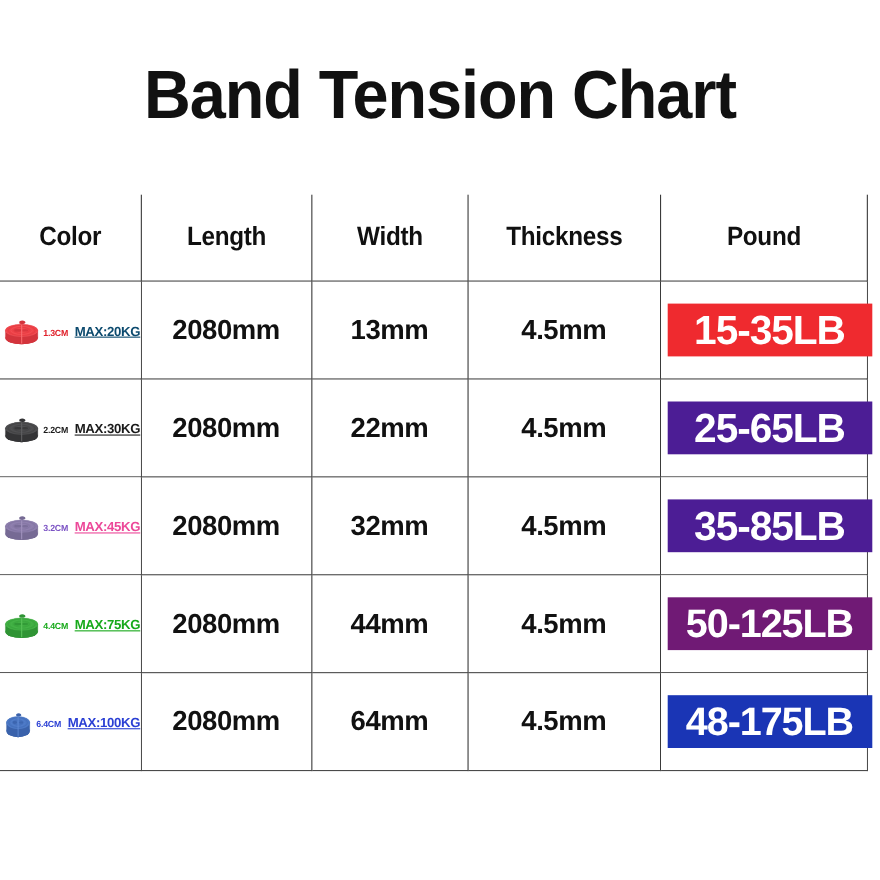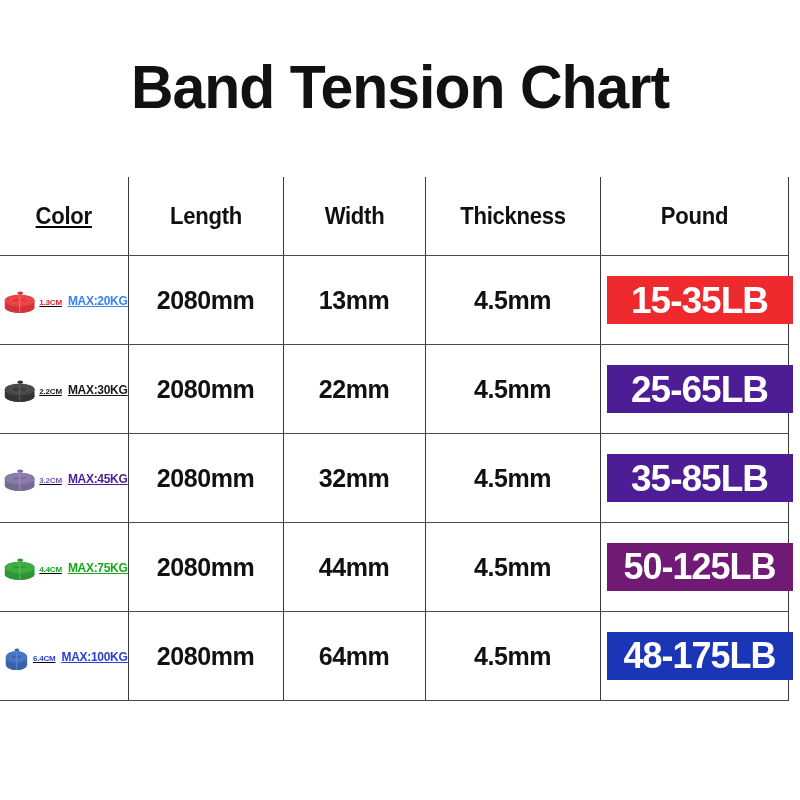--- a/index.html
+++ b/index.html
@@ -31,21 +31,21 @@
     table-layout:fixed;
   }
   .tbl td,.tbl th{
     border-top:1.5px solid #4a4a4a;
     border-bottom:1.5px solid #4a4a4a;
     border-right:1.5px solid #3a3a3a;
     padding:0;
     vertical-align:middle;
     background:#ffffff;
   }
-  .tbl th:first-child,.tbl td:first-child{border-left:none;text-decoration:underline;}
+  .tbl th:first-child,.tbl td:first-child{border-left:none;}
   .tbl th{border-top:none;}
   .col-color{width:128px;}
   .col-len{width:155px;}
   .col-wid{width:142px;}
   .col-thk{width:175px;}
   .col-pnd{width:188px;border-right:1.5px solid #3a3a3a;}
 
   .hdr-row th{height:78px;}
   .hdr{
     font-size:24px;font-weight:bold;color:#101010;
@@ -138,21 +138,21 @@
                 <ellipse cx="56" cy="30" rx="13.439999999999998" ry="5.119999999999999" fill="none" stroke="#f7696d" stroke-width="1.7" opacity="0.31000000000000005"></ellipse>
     <ellipse cx="46" cy="30" rx="9" ry="3.4" fill="#d3343c" opacity="0.85"></ellipse>
     <ellipse cx="65" cy="30" rx="8" ry="3.2" fill="#d3343c" opacity="0.75"></ellipse>
     <path d="M50 7 q8 -5 15 0 q3 4 -2 6 q-7 2 -13 -1 z" fill="#d3343c"></path>
     <rect x="54.4" y="15" width="3.2" height="49" fill="#f7696d" opacity="0.9"></rect>
     <path d="M14 30 l0 20" stroke="#d3343c" stroke-width="1.2" fill="none" opacity="0.6"></path>
     <path d="M98 30 l0 20" stroke="#d3343c" stroke-width="1.2" fill="none" opacity="0.6"></path>
   </svg>
         <div class="bandlabel">
           <span class="bl-cm" style="color:#e0202a">1.3CM</span>
-          <span class="bl-max" style="color:#3b82f6">MAX:20KG</span>
+          <span class="bl-max" style="color:#0c4a6e">MAX:20KG</span>
         </div>
       </div>
     </td>
     <td>
       <div class="cellval">2080mm</div>
     </td>
     <td>
       <div class="cellval">13mm</div>
     </td>
     <td>
@@ -216,21 +216,21 @@
                 <ellipse cx="56" cy="30" rx="13.439999999999998" ry="5.119999999999999" fill="none" stroke="#9e90bb" stroke-width="1.7" opacity="0.31000000000000005"></ellipse>
     <ellipse cx="46" cy="30" rx="9" ry="3.4" fill="#766a94" opacity="0.85"></ellipse>
     <ellipse cx="65" cy="30" rx="8" ry="3.2" fill="#766a94" opacity="0.75"></ellipse>
     <path d="M50 7 q8 -5 15 0 q3 4 -2 6 q-7 2 -13 -1 z" fill="#766a94"></path>
     <rect x="54.4" y="15" width="3.2" height="49" fill="#9e90bb" opacity="0.9"></rect>
     <path d="M14 30 l0 20" stroke="#766a94" stroke-width="1.2" fill="none" opacity="0.6"></path>
     <path d="M98 30 l0 20" stroke="#766a94" stroke-width="1.2" fill="none" opacity="0.6"></path>
   </svg>
         <div class="bandlabel">
           <span class="bl-cm" style="color:#7b52c4">3.2CM</span>
-          <span class="bl-max" style="color:#4c1d95">MAX:45KG</span>
+          <span class="bl-max" style="color:#ec4899">MAX:45KG</span>
         </div>
       </div>
     </td>
     <td>
       <div class="cellval">2080mm</div>
     </td>
     <td>
       <div class="cellval">32mm</div>
     </td>
     <td>

